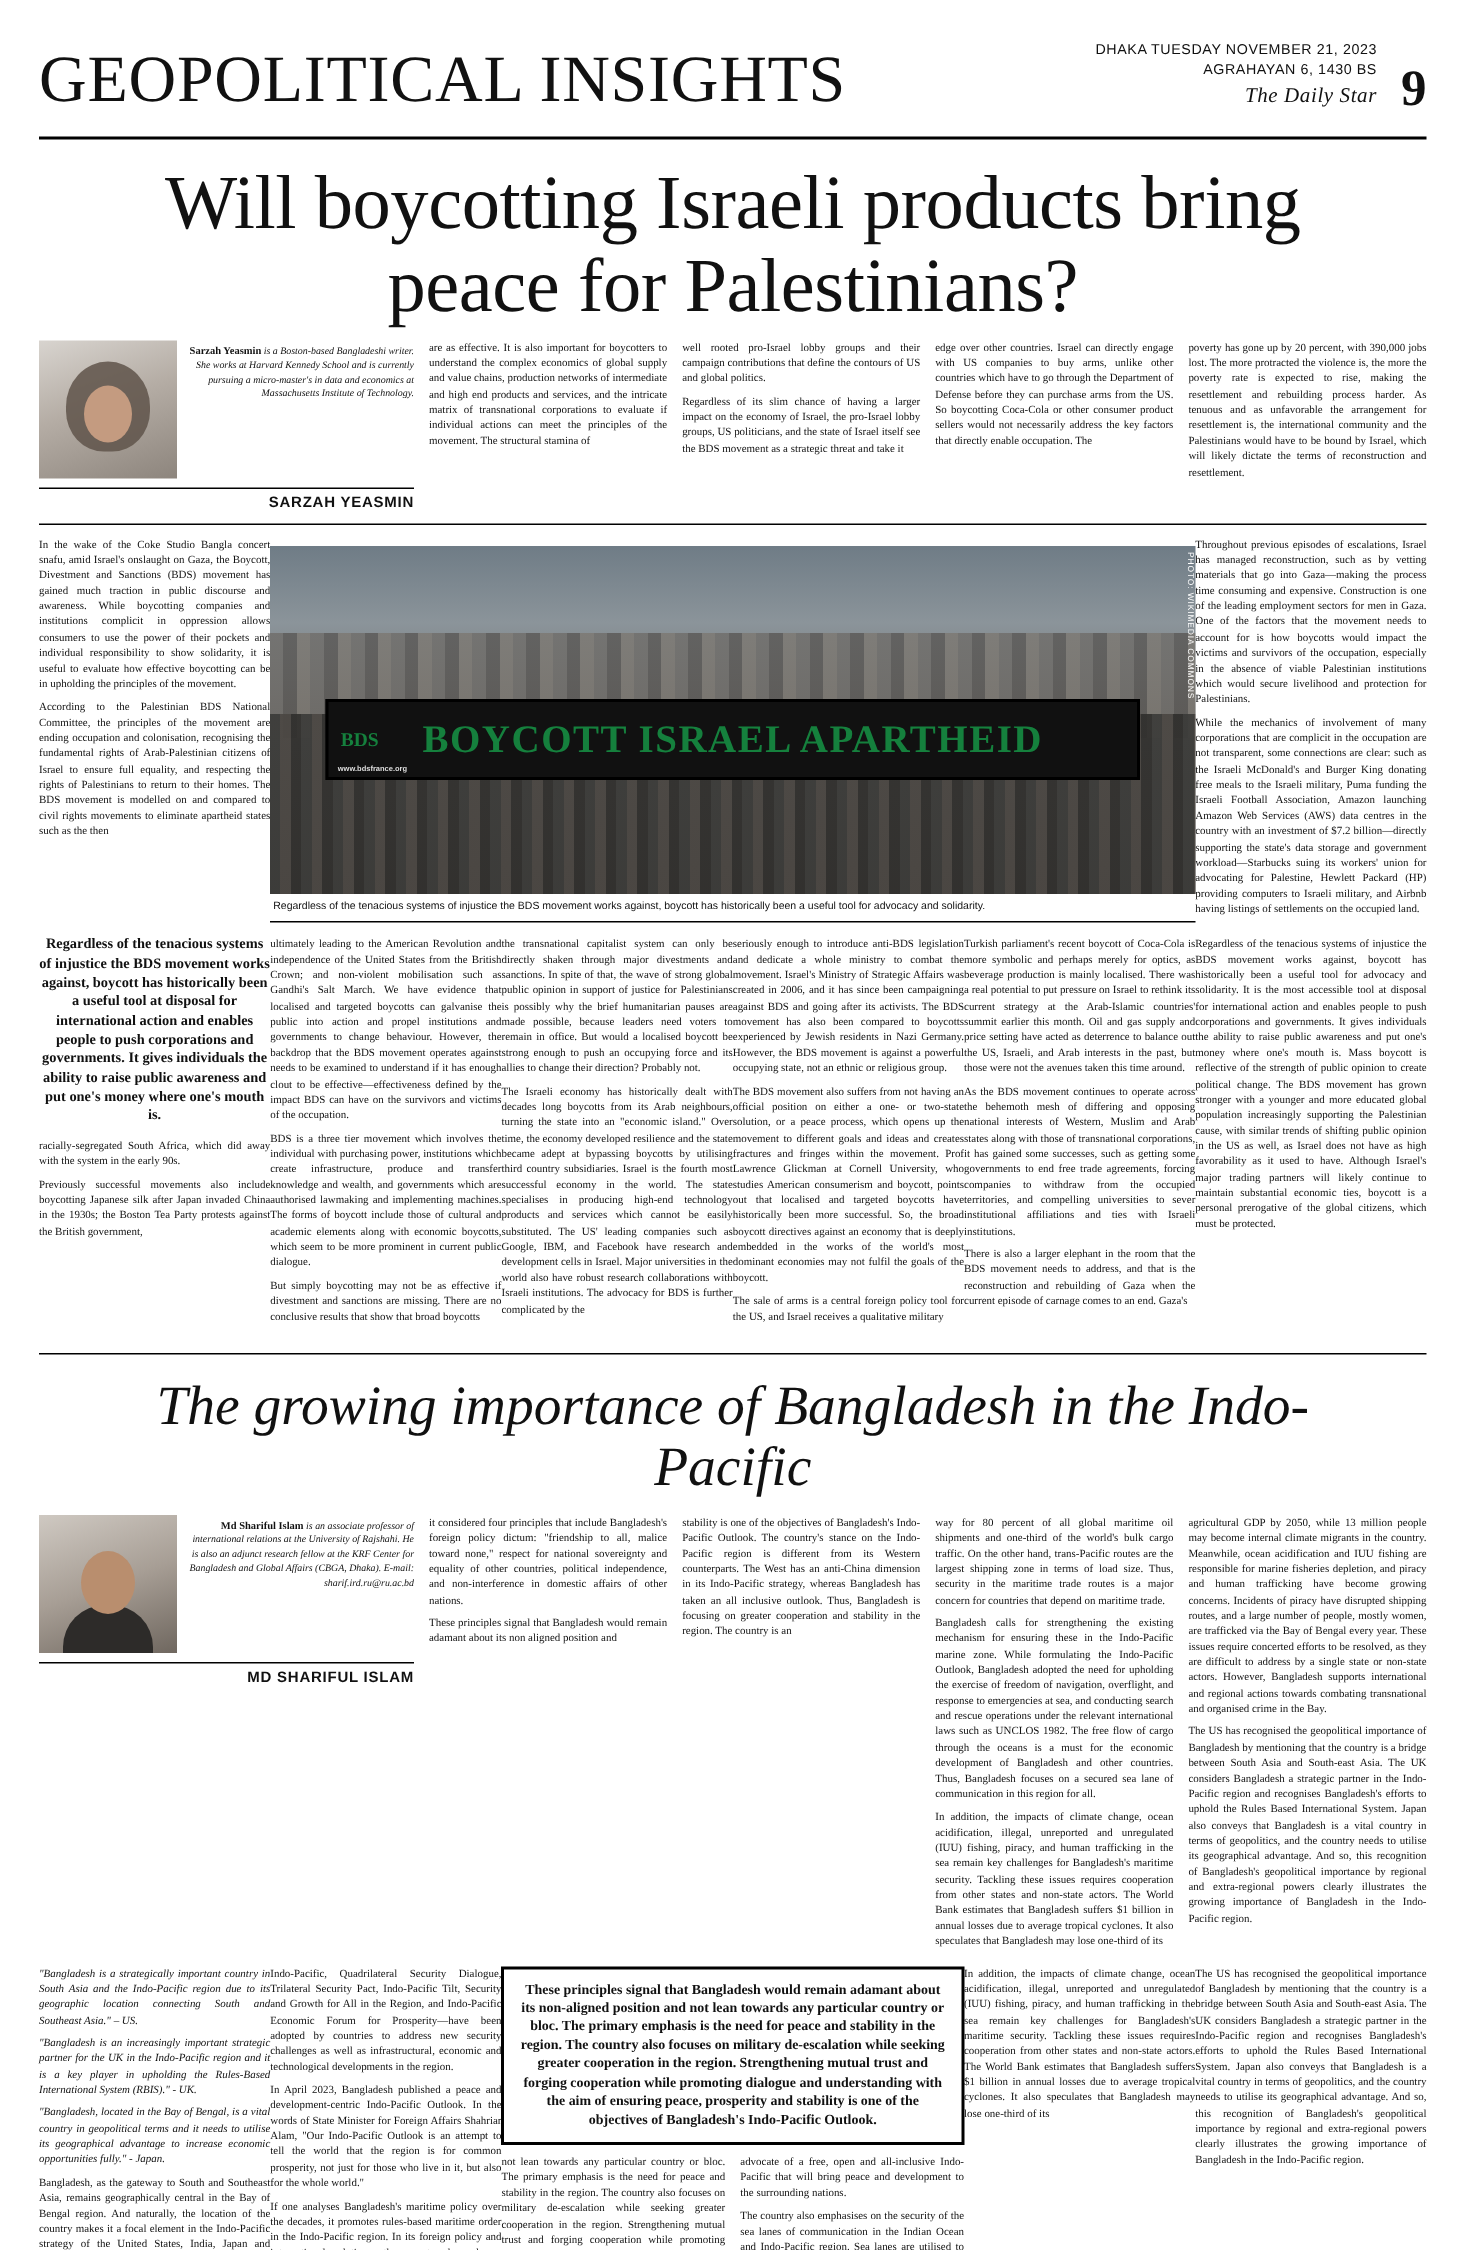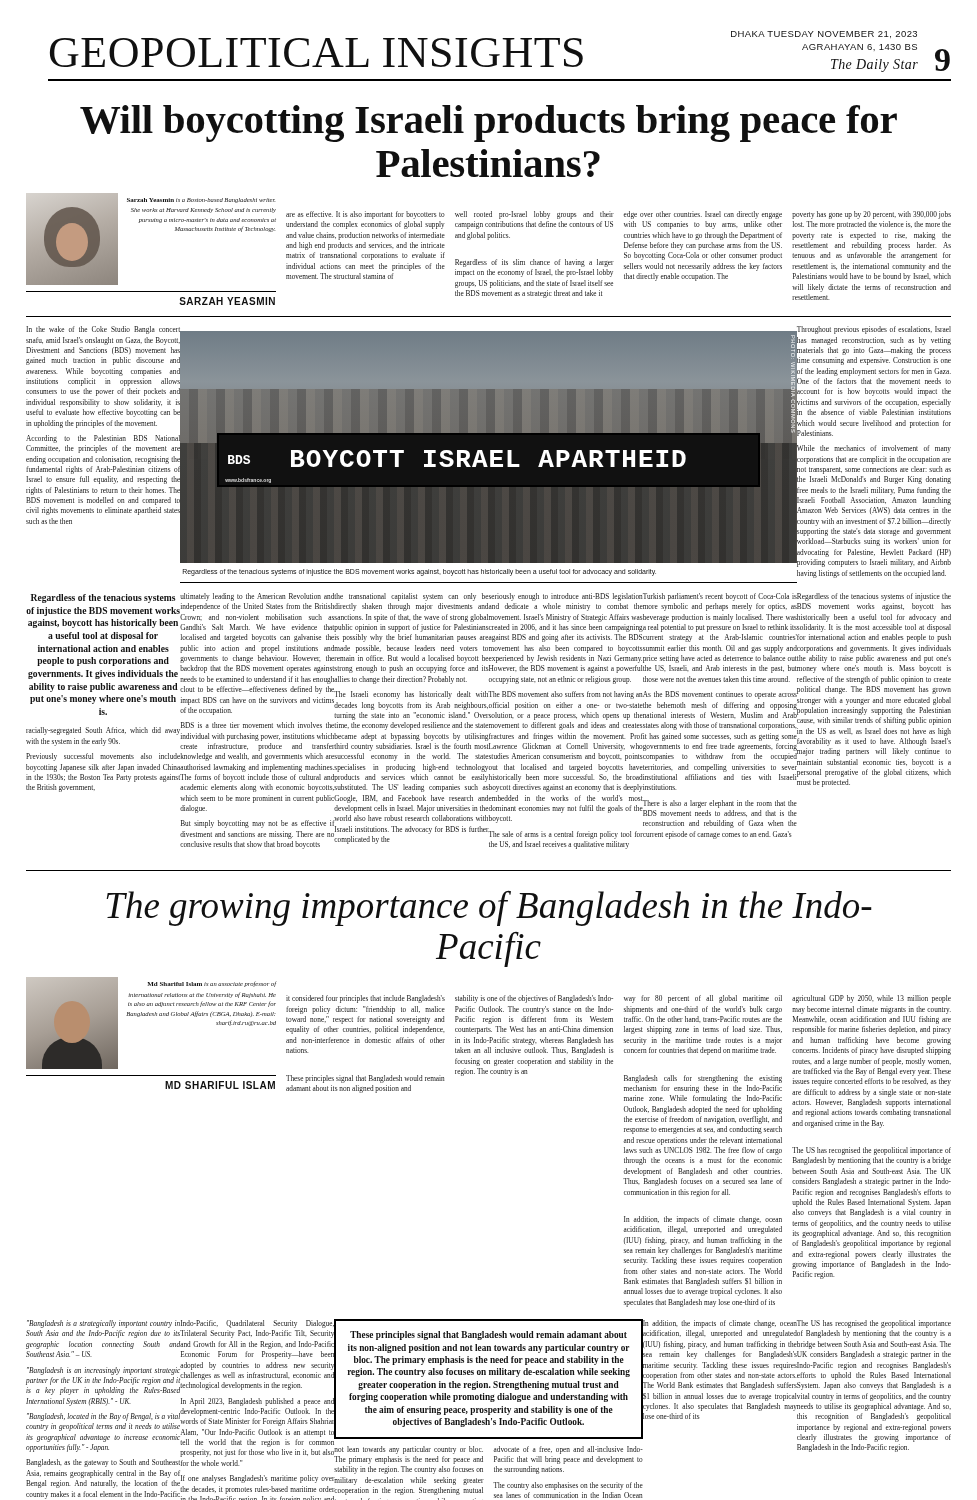--- a/index.html
+++ b/index.html
@@ -1,59 +1,59 @@
 <!DOCTYPE html>
 <html><head>
 <meta charset="utf-8">
 <style>
   html,body{margin:0;padding:0;background:#ffffff;}
   body{width:977px;font-family:"Liberation Serif",serif;color:#111;}
   .page{width:977px;min-height:1500px;position:relative;padding:0;box-sizing:border-box;}
   .inner{padding:28px 26px 18px 26px;}
 
   
-  .masthead{display:flex;align-items:flex-end;justify-content:space-between;border-bottom:2.5px solid #000;padding-bottom:4px;margin-left:22px;}
+  .masthead{display:flex;align-items:flex-end;justify-content:space-between;border-bottom:2.5px solid #000;padding-bottom:16px;}
   .masthead h1{font-family:"Liberation Serif",serif;font-weight:400;font-size:44px;letter-spacing:.5px;margin:0;line-height:1;}
   .mast-right{text-align:right;display:flex;align-items:flex-end;gap:16px;}
   .mast-date{font-size:9.5px;line-height:1.35;letter-spacing:.4px;text-align:right;font-family:"Liberation Sans",sans-serif;}
   .mast-date .l2{letter-spacing:.4px;}
   .mast-brand{font-family:"Liberation Serif",serif;font-size:14px;font-style:italic;margin-top:2px;}
   .pagenum{font-size:34px;font-weight:700;line-height:.85;font-family:"Liberation Serif",serif;}
 
   
-  .headline{text-align:center;font-weight:700;font-size:41px;line-height:1.08;margin:16px 30px 8px 30px;letter-spacing:-.3px;}
+  .headline{text-align:center;font-weight:400;font-size:51px;line-height:1.08;margin:16px 30px 8px 30px;letter-spacing:-.3px;}
 
   
   .top-area{display:flex;gap:10px;margin-top:6px;}
   .author-col{width:250px;flex:0 0 250px;}
   .author-row{display:flex;gap:8px;}
   .author-photo{width:92px;height:92px;background:linear-gradient(160deg,#d8d4cf 0%,#b5ada5 45%,#8d857d 100%);flex:0 0 92px;position:relative;overflow:hidden;}
   .author-photo:after{content:"";position:absolute;left:18px;top:14px;width:56px;height:60px;border-radius:50% 50% 45% 45%;background:#5f544a;opacity:.85;}
   .author-photo:before{content:"";position:absolute;left:30px;top:30px;width:32px;height:38px;border-radius:50%;background:#c49b80;z-index:2;}
   .author-meta{flex:1;text-align:right;font-size:6.6px;line-height:1.45;font-style:italic;font-family:"Liberation Serif",serif;padding-top:2px;}
   .author-meta .nm{font-weight:700;font-style:normal;font-size:7px;}
   .author-name{text-align:right;font-family:"Liberation Sans",sans-serif;font-weight:700;font-size:10px;letter-spacing:.5px;border-top:1px solid #000;margin-top:6px;padding-top:4px;}
 
   .topcols{flex:1;display:flex;gap:10px;}
   .topcols .c{flex:1;font-size:7.3px;line-height:1.42;text-align:justify;}
-  .topcols .c p{margin:17px 0 5px 0;}
+  .topcols .c p{margin:0 0 5px 0;}
 
   
   .rule{border-top:1px solid #000;margin:8px 0 0 0;}
   .story{display:flex;gap:0;margin-top:8px;}
   .col{flex:1;font-size:7.3px;line-height:1.42;text-align:justify;}
   .col p{margin:0 0 5px 0;}
 
   
   .photo-wrap{position:relative;margin-top:6px;}
   .photo{height:232px;background:linear-gradient(180deg,#6f7c86 0%,#8b949a 22%,#6c6b68 55%,#4e4a46 100%);position:relative;overflow:hidden;}
   .crowd{position:absolute;left:0;right:0;bottom:0;height:120px;background:repeating-linear-gradient(90deg,#3a3a38 0 7px,#4a4642 7px 14px,#2f2e2c 14px 21px);opacity:.9;}
   .crowd2{position:absolute;left:0;right:0;top:58px;height:70px;background:repeating-linear-gradient(90deg,#6d6a66 0 9px,#565350 9px 18px,#7b766f 18px 27px);opacity:.75;}
   .banner{position:absolute;left:6%;right:6%;top:44%;height:50px;background:#111;border:2px solid #000;display:flex;align-items:center;justify-content:center;}
-  .banner span{color:#ffffff;font-family:Liberation Mono, monospace;font-weight:700;font-size:26px;letter-spacing:1px;}
+  .banner span{color:#15803d;font-family:Liberation Serif, serif;font-weight:700;font-size:26px;letter-spacing:1px;}
   .banner .bds{position:absolute;left:8px;top:50%;transform:translateY(-50%);font-size:13px;letter-spacing:0;}
   .banner .url{position:absolute;left:6px;bottom:2px;font-size:5px;color:#ddd;font-family:"Liberation Sans",sans-serif;letter-spacing:0;}
   .photo-credit{position:absolute;right:-1px;top:0;writing-mode:vertical-rl;font-size:5.6px;letter-spacing:.6px;font-family:"Liberation Sans",sans-serif;color:#fff;padding:4px 2px;}
   .caption{font-size:7px;font-family:"Liberation Sans",sans-serif;padding:4px 2px 5px 2px;border-bottom:1px solid #000;line-height:1.4;}
 
   
   .pull{font-weight:700;font-size:9.6px;line-height:1.32;text-align:center;font-family:"Liberation Serif",serif;}
 
   
   .sep{border-top:1.5px solid #000;margin:14px 0 0 0;}

